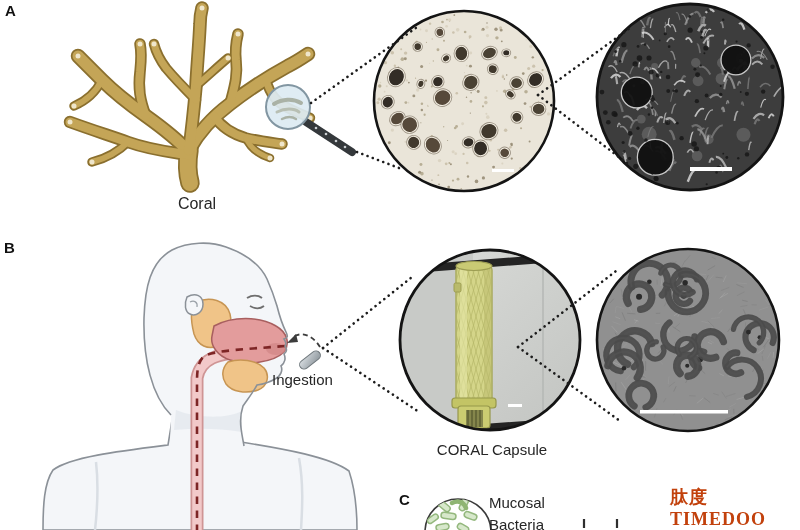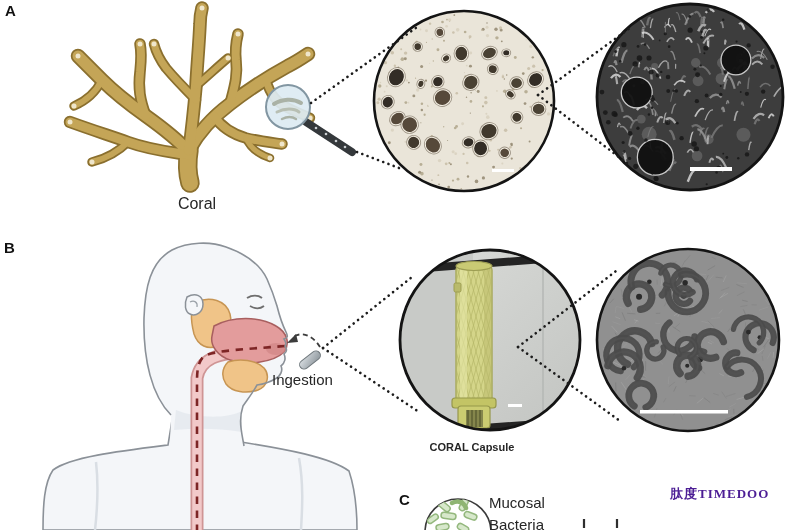--- a/index.html
+++ b/index.html
@@ -3,22 +3,22 @@
 <meta charset="utf-8">
 <style>
   html,body{margin:0;padding:0;background:#ffffff;}
   #figure{position:relative;width:800px;height:530px;background:#ffffff;overflow:hidden;
           font-family:"Liberation Sans",sans-serif;}
   #art{position:absolute;left:0;top:0;}
   .label{position:absolute;color:#1e1e1e;}
   .panel-letter{font-weight:bold;font-size:15px;color:#111;}
   .caption{font-size:16px;color:#262626;text-align:center;}
   .caption-sm{font-size:15px;color:#262626;}
-  .watermark{font-family:"Liberation Serif",serif;font-weight:bold;font-size:13px;
-             color:#4c1d95;letter-spacing:1px;}
+  .watermark{font-family:"Liberation Serif",serif;font-weight:bold;font-size:18px;
+             color:#c2410c;letter-spacing:1px;}
 </style>
 </head>
 <body>
 
 <div id="figure">
 
 <svg id="art" width="800" height="530" viewBox="0 0 800 530">
   <defs>
     <clipPath id="clip-c1">
           <circle cx="464" cy="101" r="90"></circle>
@@ -994,19 +994,19 @@
     </g>
   </g>
 </svg>
 
 <div class="label panel-letter" style="left:5px;top:2px;">A</div>
 <div class="label panel-letter" style="left:4px;top:239px;">B</div>
 <div class="label panel-letter" style="left:399px;top:491px;">C</div>
 
 <div class="label caption" style="left:157px;top:195px;width:80px;">Coral</div>
 <div class="label caption-sm" style="left:272px;top:371px;">Ingestion</div>
-<div class="label caption" style="left:390px;top:441px;width:164px;font-size:11px;font-weight:bold;">CORAL Capsule</div>
+<div class="label caption" style="left:410px;top:441px;width:164px;font-size:15px;">CORAL Capsule</div>
 <div class="label caption-sm" style="left:489px;top:494px;text-align:center;">Mucosal</div>
 <div class="label caption-sm" style="left:489px;top:516px;">Bacteria</div>
 
 <div class="label watermark" style="left:670px;top:485px;">肽度TIMEDOO</div>
 
 </div>
 
 </body></html>

